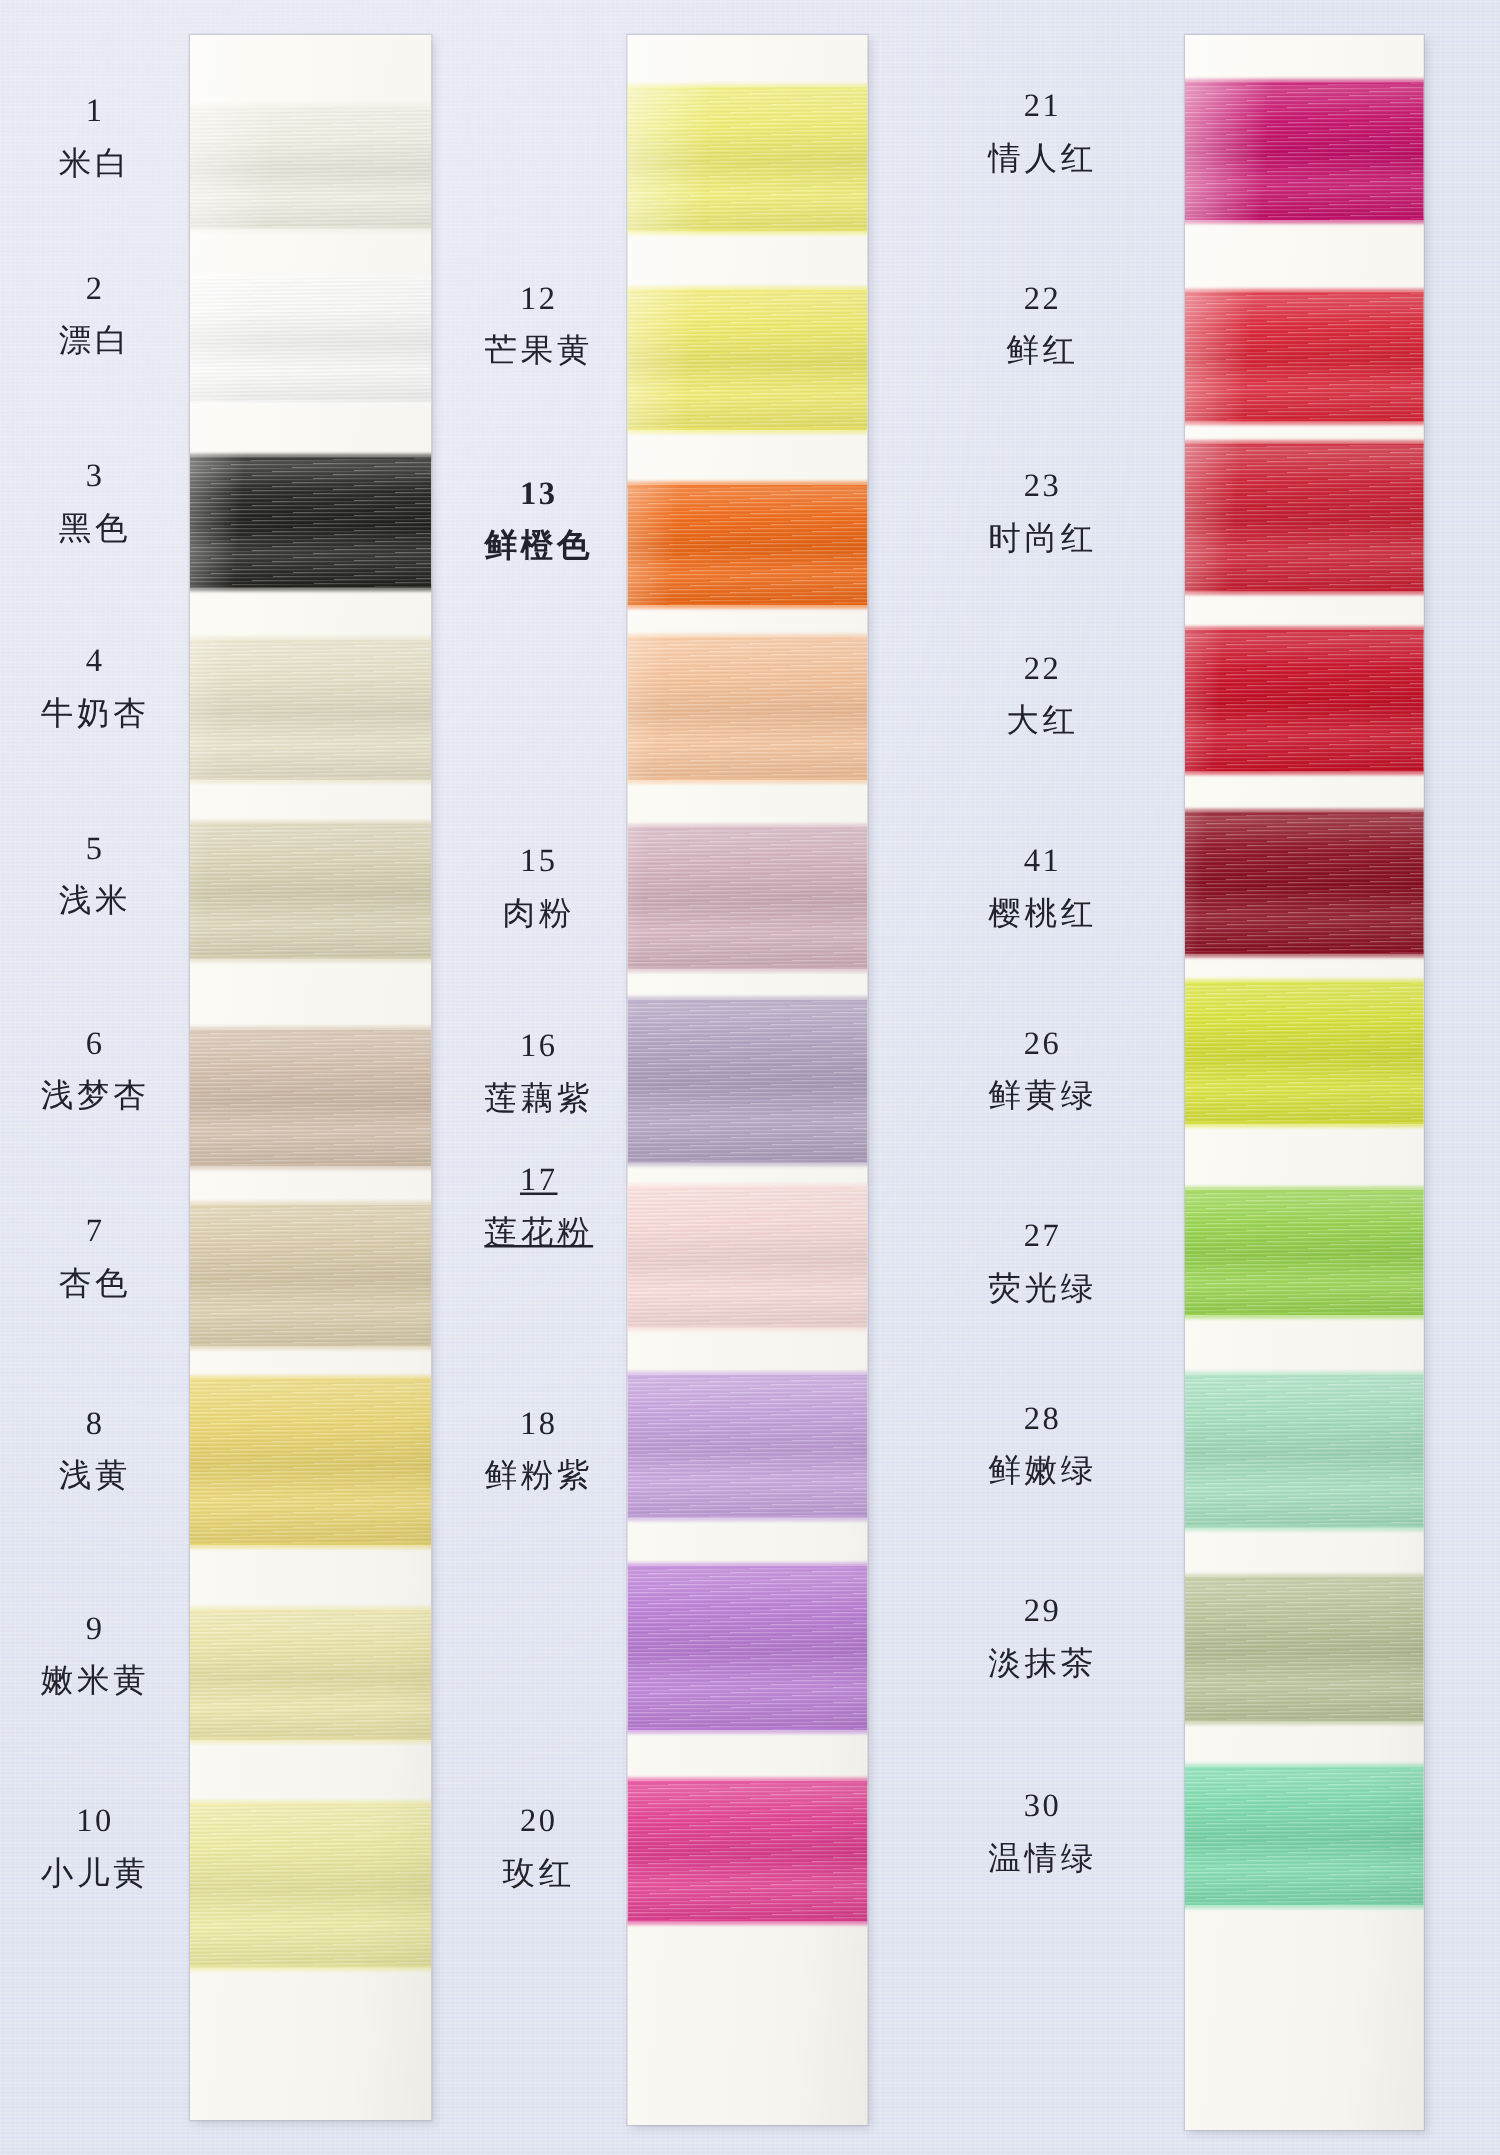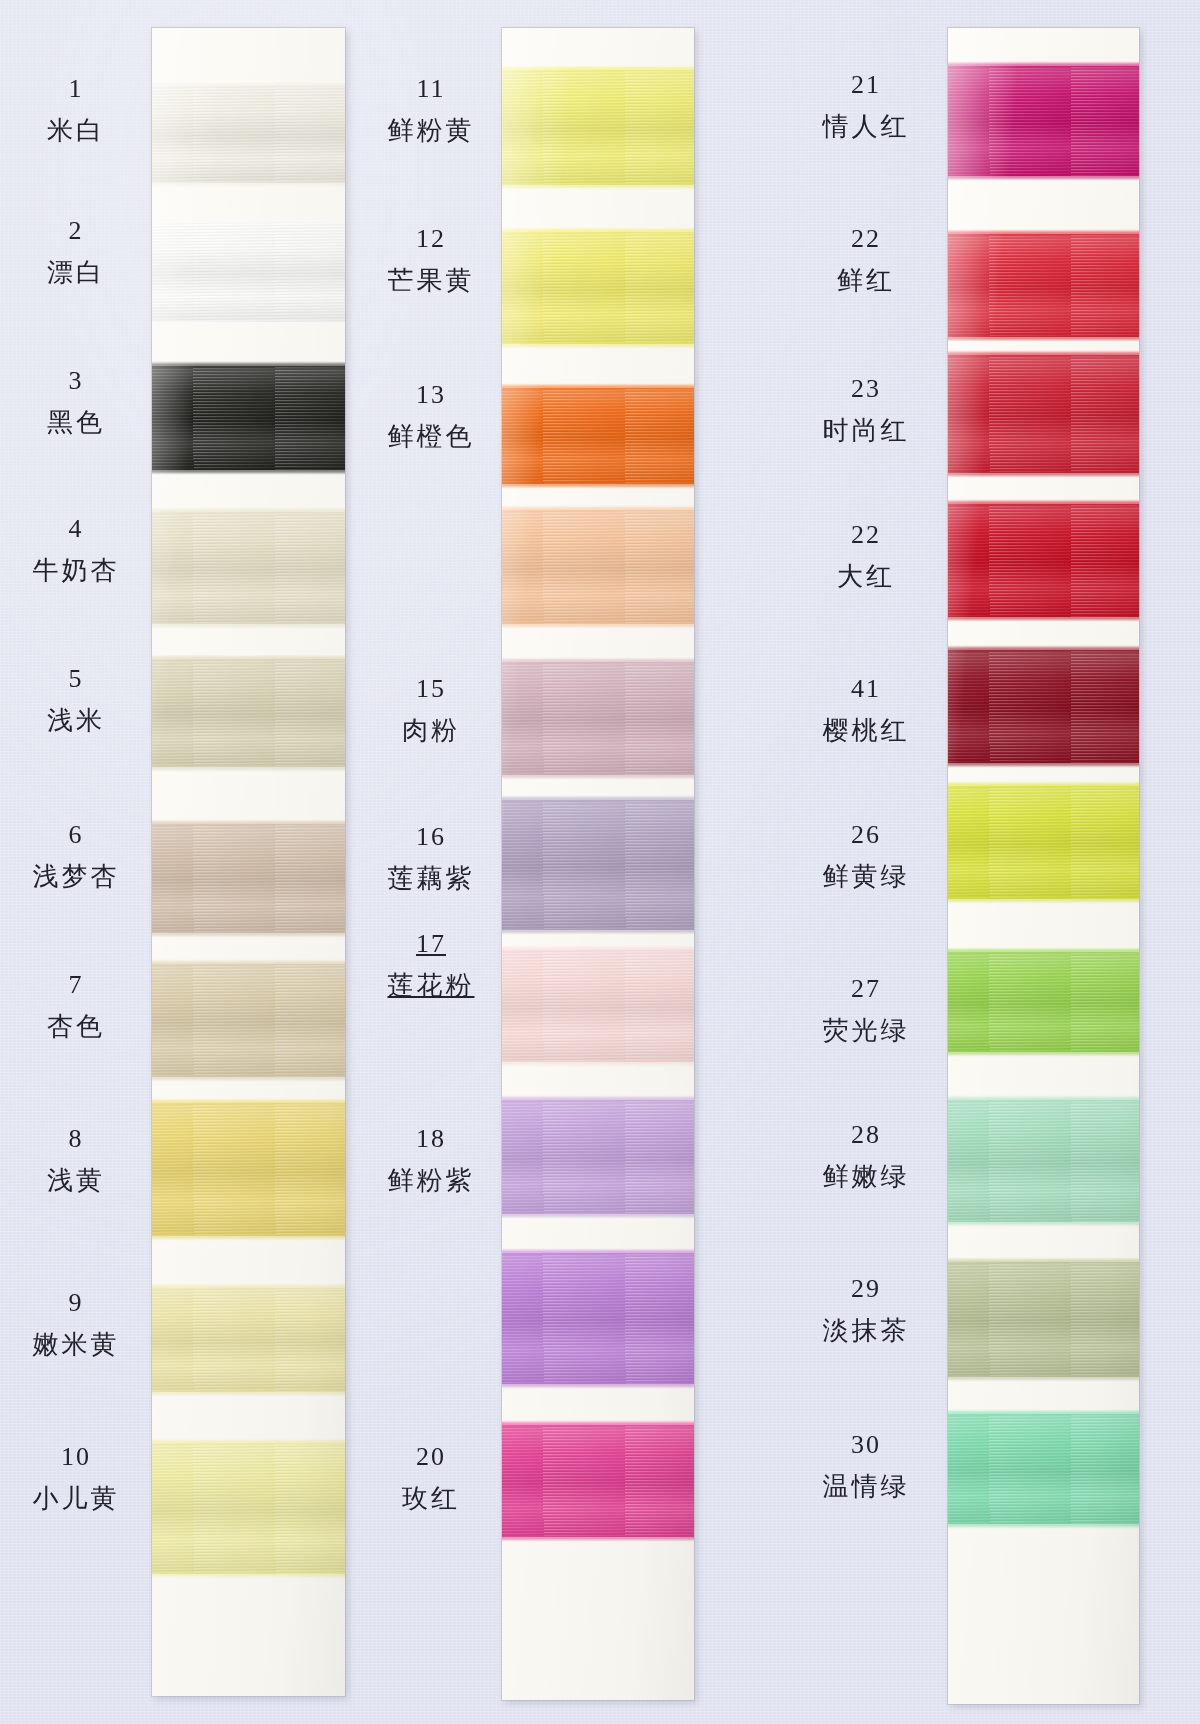--- a/index.html
+++ b/index.html
@@ -249,29 +249,25 @@
       <div class="band" style="top:1415px; height:131px; background:#f2efa5;">
           <div class="fill"></div>
           <div class="fuzz-t" style="background:#f2efa5"></div>
           <div class="fuzz-b" style="background:#f2efa5"></div>
         </div>
     </div>
   </div>
 
   <div class="column">
     <div class="labels" style="left:360px; width:142px;">
-      <div class="label" style="top:72px;">
-        <span class="num">11</span>
-        <span class="name">鲜粉黄</span>
-      </div>
       <div class="label" style="top:222px;">
         <span class="num">12</span>
         <span class="name">芒果黄</span>
       </div>
-      <div class="label" style="top:378px;">
+      <div class="label" style="top:378px;font-weight:bold;">
         <span class="num">13</span>
         <span class="name">鲜橙色</span>
       </div>
       <div class="label" style="top:672px;">
         <span class="num">15</span>
         <span class="name">肉粉</span>
       </div>
       <div class="label" style="top:820px;">
         <span class="num">16</span>
         <span class="name">莲藕紫</span>
@@ -338,21 +334,21 @@
         </div>
       <div class="band" style="top:1397px; height:112px; background:#e74196;">
           <div class="fill"></div>
           <div class="fuzz-t" style="background:#e74196"></div>
           <div class="fuzz-b" style="background:#e74196"></div>
         </div>
     </div>
   </div>
 
   <div class="column">
-    <div class="labels" style="left:752px; width:228px;">
+    <div class="labels" style="left:720px; width:228px;">
       <div class="label" style="top:68px;">
         <span class="num">21</span>
         <span class="name">情人红</span>
       </div>
       <div class="label" style="top:222px;">
         <span class="num">22</span>
         <span class="name">鲜红</span>
       </div>
       <div class="label" style="top:372px;">
         <span class="num">23</span>

